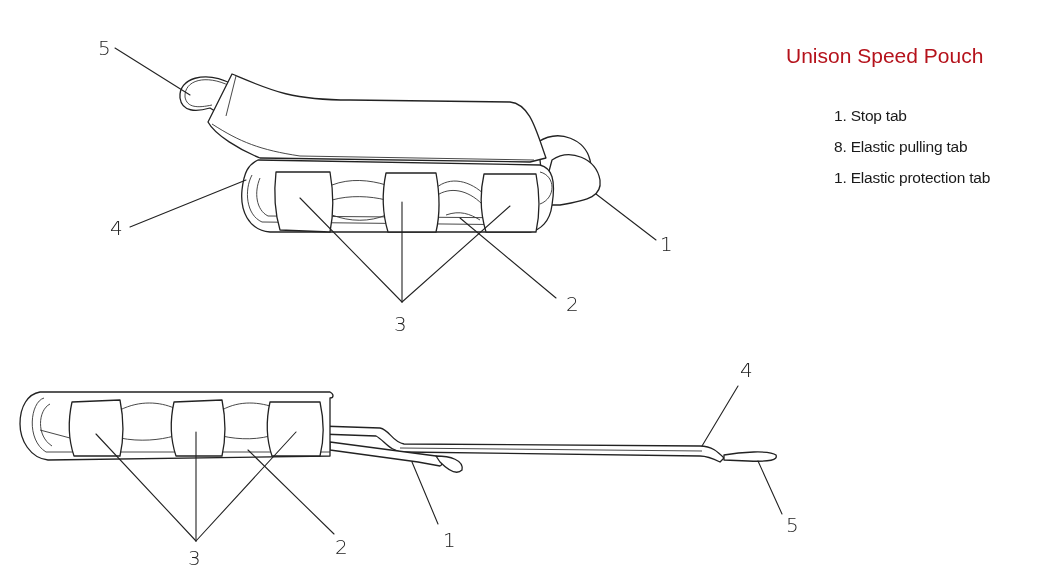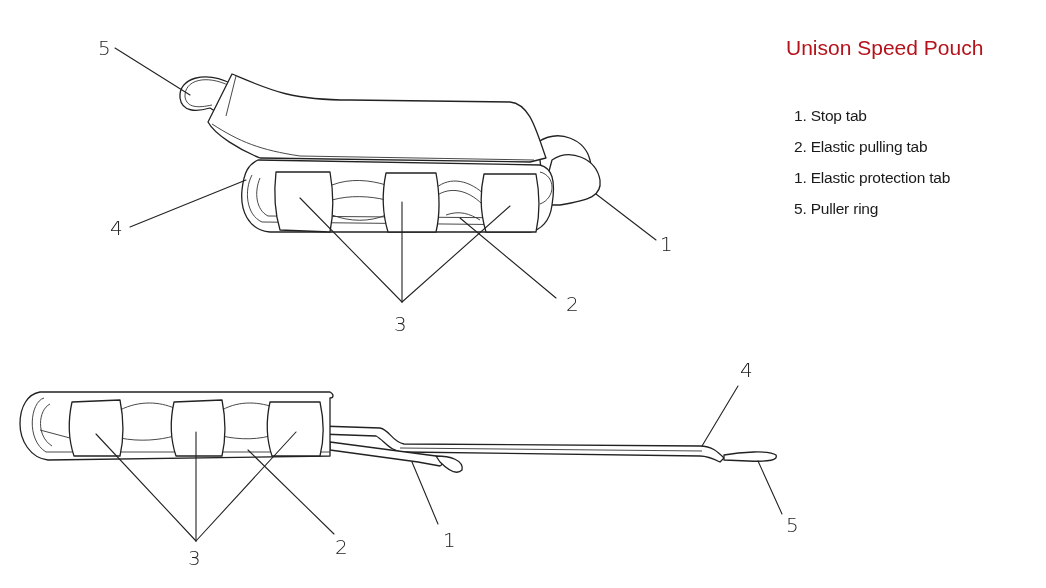--- a/index.html
+++ b/index.html
@@ -1,21 +1,21 @@
 <!DOCTYPE html>
 <html><head>
   <meta charset="utf-8">
   <style>
     html, body { margin: 0; padding: 0; background: #ffffff; }
     body { width: 1046px; height: 588px; position: relative; overflow: hidden;
            font-family: "Liberation Sans", sans-serif; }
     .diagram { position: absolute; left: 0; top: 0; width: 1046px; height: 588px; }
-    .title { position: absolute; left: 786px; top: 36px; font-size: 21px; color: #b5121b;
+    .title { position: absolute; left: 786px; top: 44px; font-size: 21px; color: #b5121b;
              font-family: "Liberation Sans", sans-serif; white-space: nowrap; }
-    .legend { position: absolute; left: 794px; top: 104px; margin: 0; padding: 0; list-style: none; }
+    .legend { position: absolute; left: 834px; top: 104px; margin: 0; padding: 0; list-style: none; }
     .legend li { font-size: 15.5px; color: #1a1a1a; height: 31px; line-height: 24px; white-space: nowrap;
                  font-family: "Liberation Sans Narrow", "Liberation Sans", sans-serif; letter-spacing: -0.2px; }
     .callout { position: absolute; font-size: 20px; color: #222; font-family: "DejaVu Sans", sans-serif;
                font-weight: 300; line-height: 20px; }
     svg .o { fill: #fff; stroke: #222; stroke-width: 1.3; stroke-linejoin: round; stroke-linecap: round; }
     svg .l { fill: none; stroke: #222; stroke-width: 1.1; stroke-linecap: round; }
     svg .t { fill: none; stroke: #333; stroke-width: 0.9; }
   </style>
 </head>
 <body>
@@ -105,17 +105,16 @@
   <span class="callout" style="left:740px;top:360px;">4</span>
   <span class="callout" style="left:786px;top:515px;">5</span>
   <span class="callout" style="left:443px;top:530px;">1</span>
   <span class="callout" style="left:188px;top:548px;">3</span>
   <span class="callout" style="left:335px;top:537px;">2</span>
 
   
   <div class="title">Unison Speed Pouch</div>
   <ul class="legend">
     <li>1. Stop tab</li>
-    <li>2. Elastic pulling tab</li>
+    <li>8. Elastic pulling tab</li>
     <li>1. Elastic protection tab</li>
-    <li>5. Puller ring</li>
   </ul>
 </div>
 
 </body></html>

